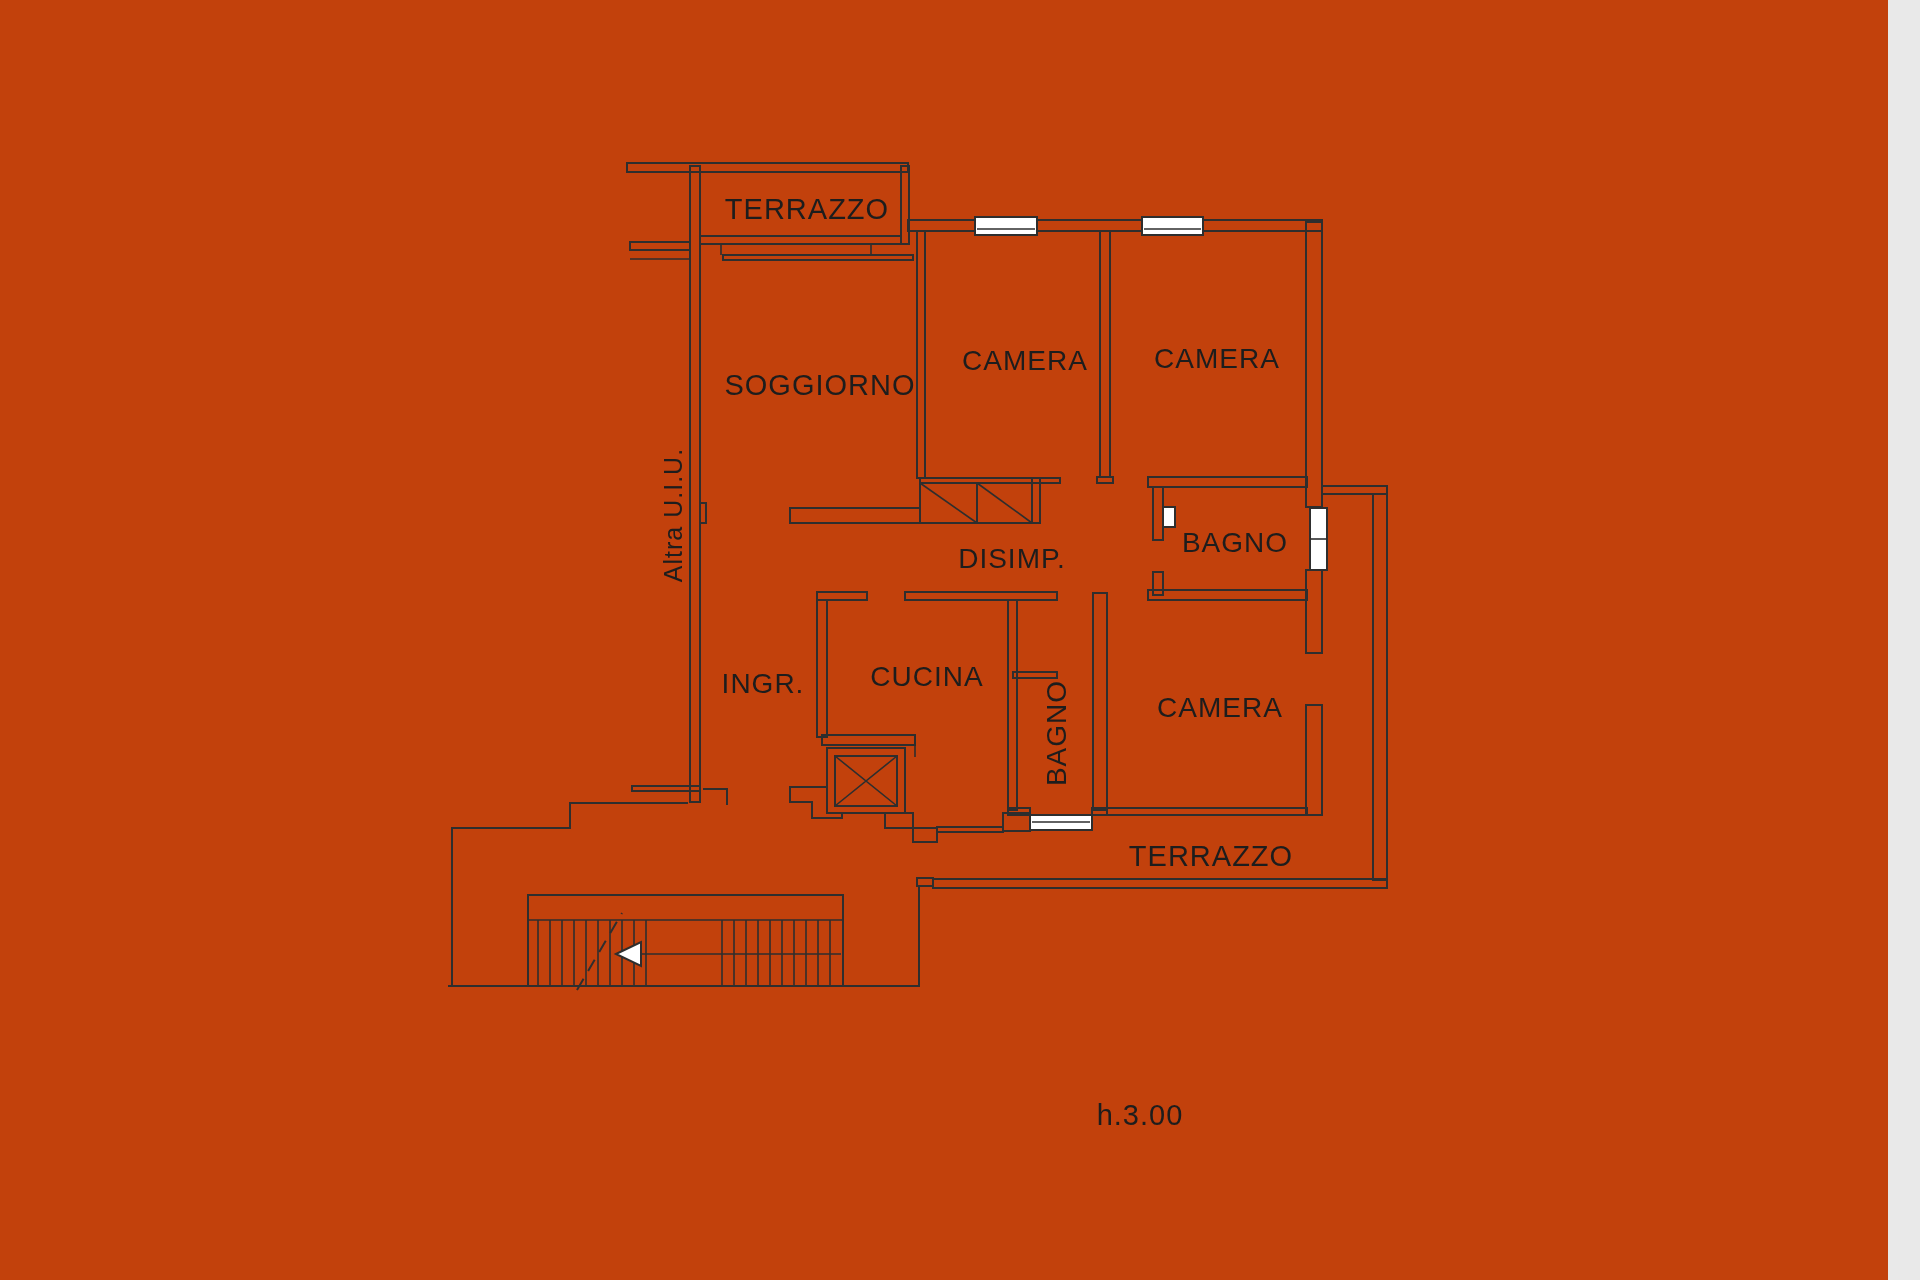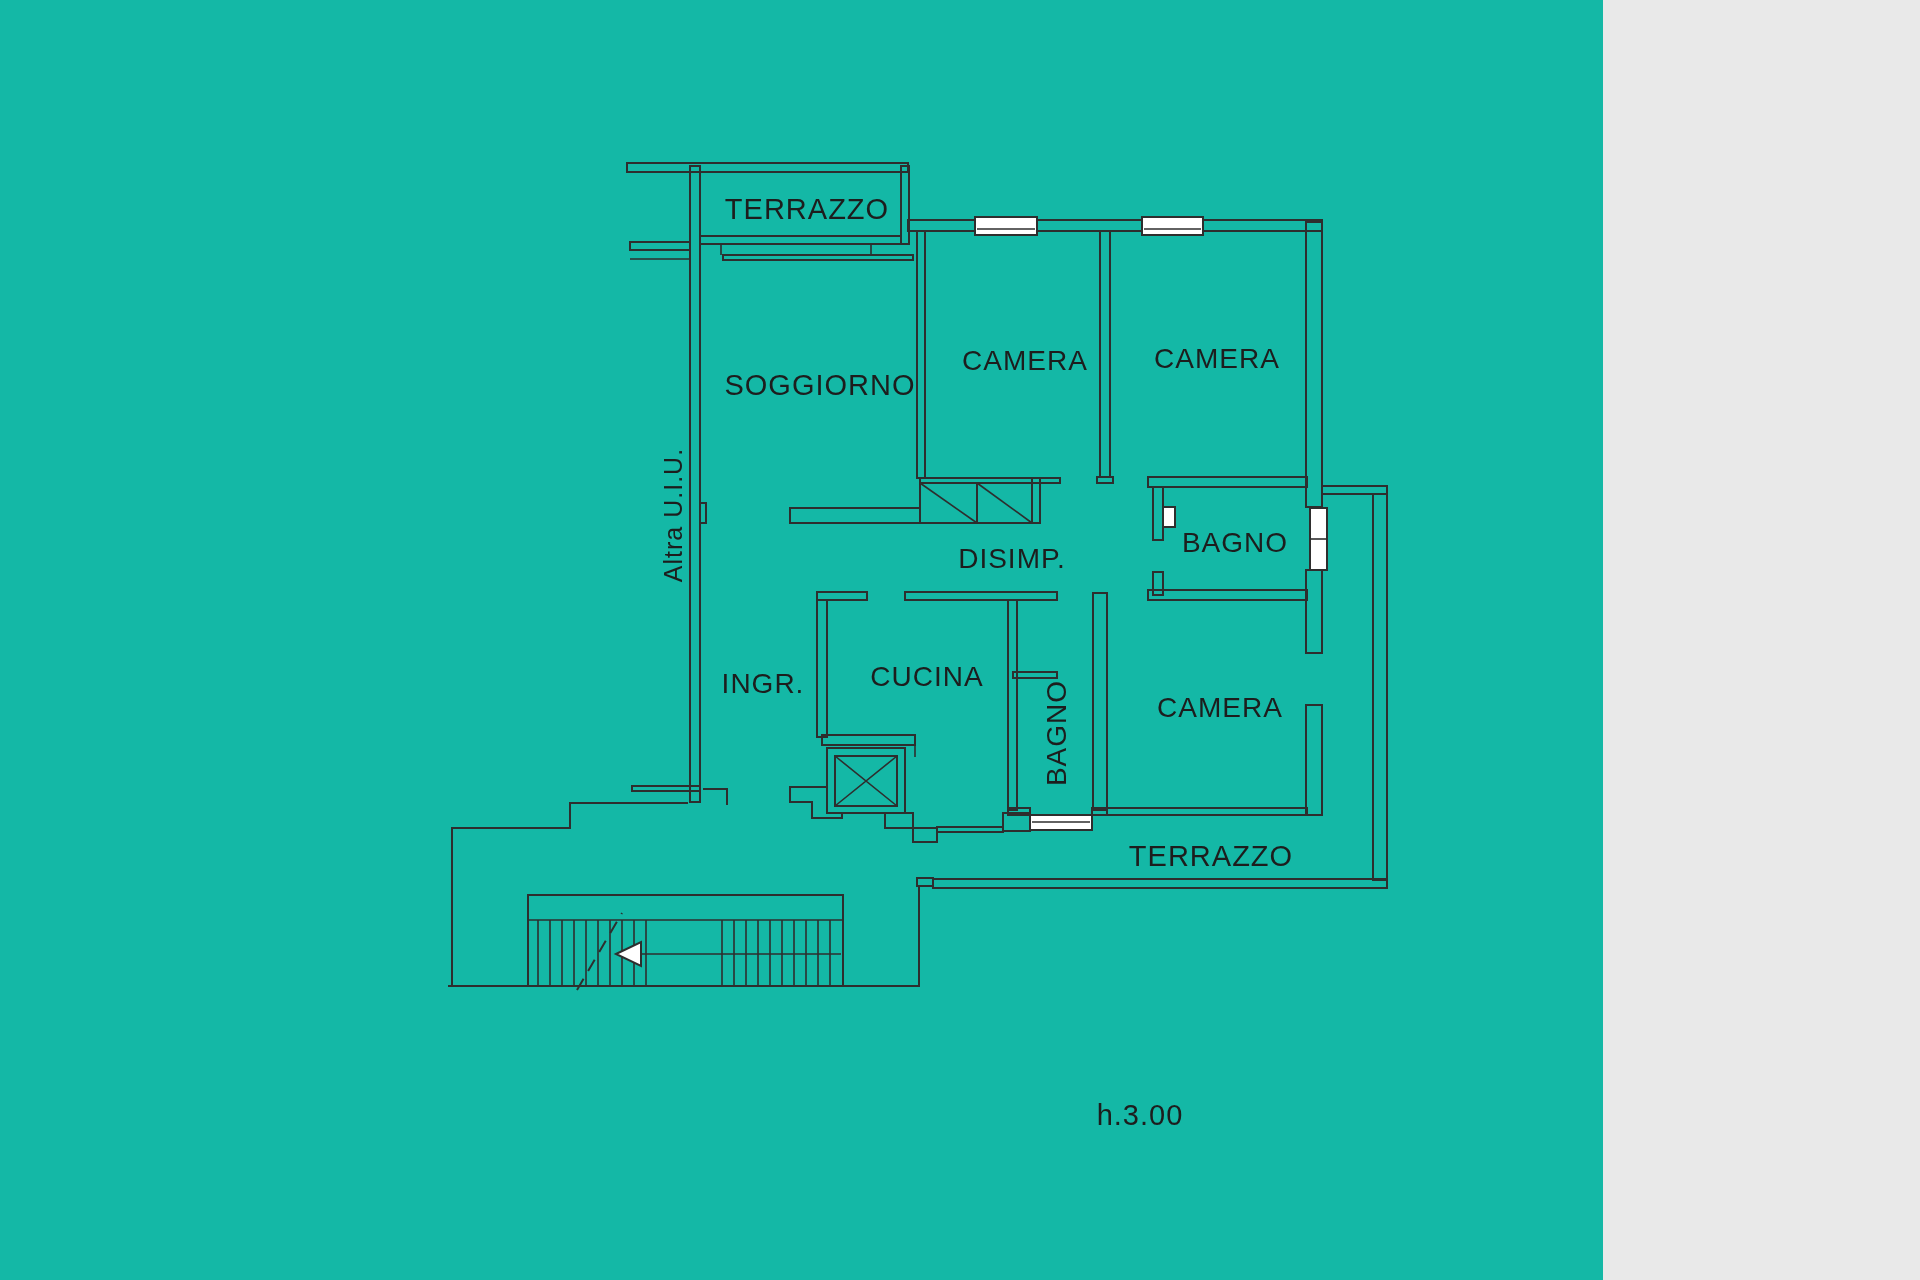--- a/index.html
+++ b/index.html
@@ -1,17 +1,17 @@
 <!DOCTYPE html>
 <html><head>
 <meta charset="utf-8">
 <style>
   html,body{margin:0;padding:0;background:#e9e9e9;}
   .page{
-    position:relative;width:1603px;height:1280px;background:#14b8a6;
+    position:relative;width:1888px;height:1280px;background:#c2410c;
     overflow:hidden;font-family:"Liberation Sans", sans-serif;
   }
   svg{position:absolute;left:0;top:0;}
   .wall{fill:none;stroke:#2e2e2e;stroke-width:2;}
   .wallw{fill:#ffffff;stroke:#2e2e2e;stroke-width:2;}
   .thin{fill:none;stroke:#2e2e2e;stroke-width:1.6;}
   .dash{fill:none;stroke:#2e2e2e;stroke-width:2;stroke-dasharray:13 9;}
   text{
     fill:#1d1d1d;font-family:"Liberation Sans", sans-serif;font-size:28px;
     letter-spacing:1px;text-anchor:middle;

